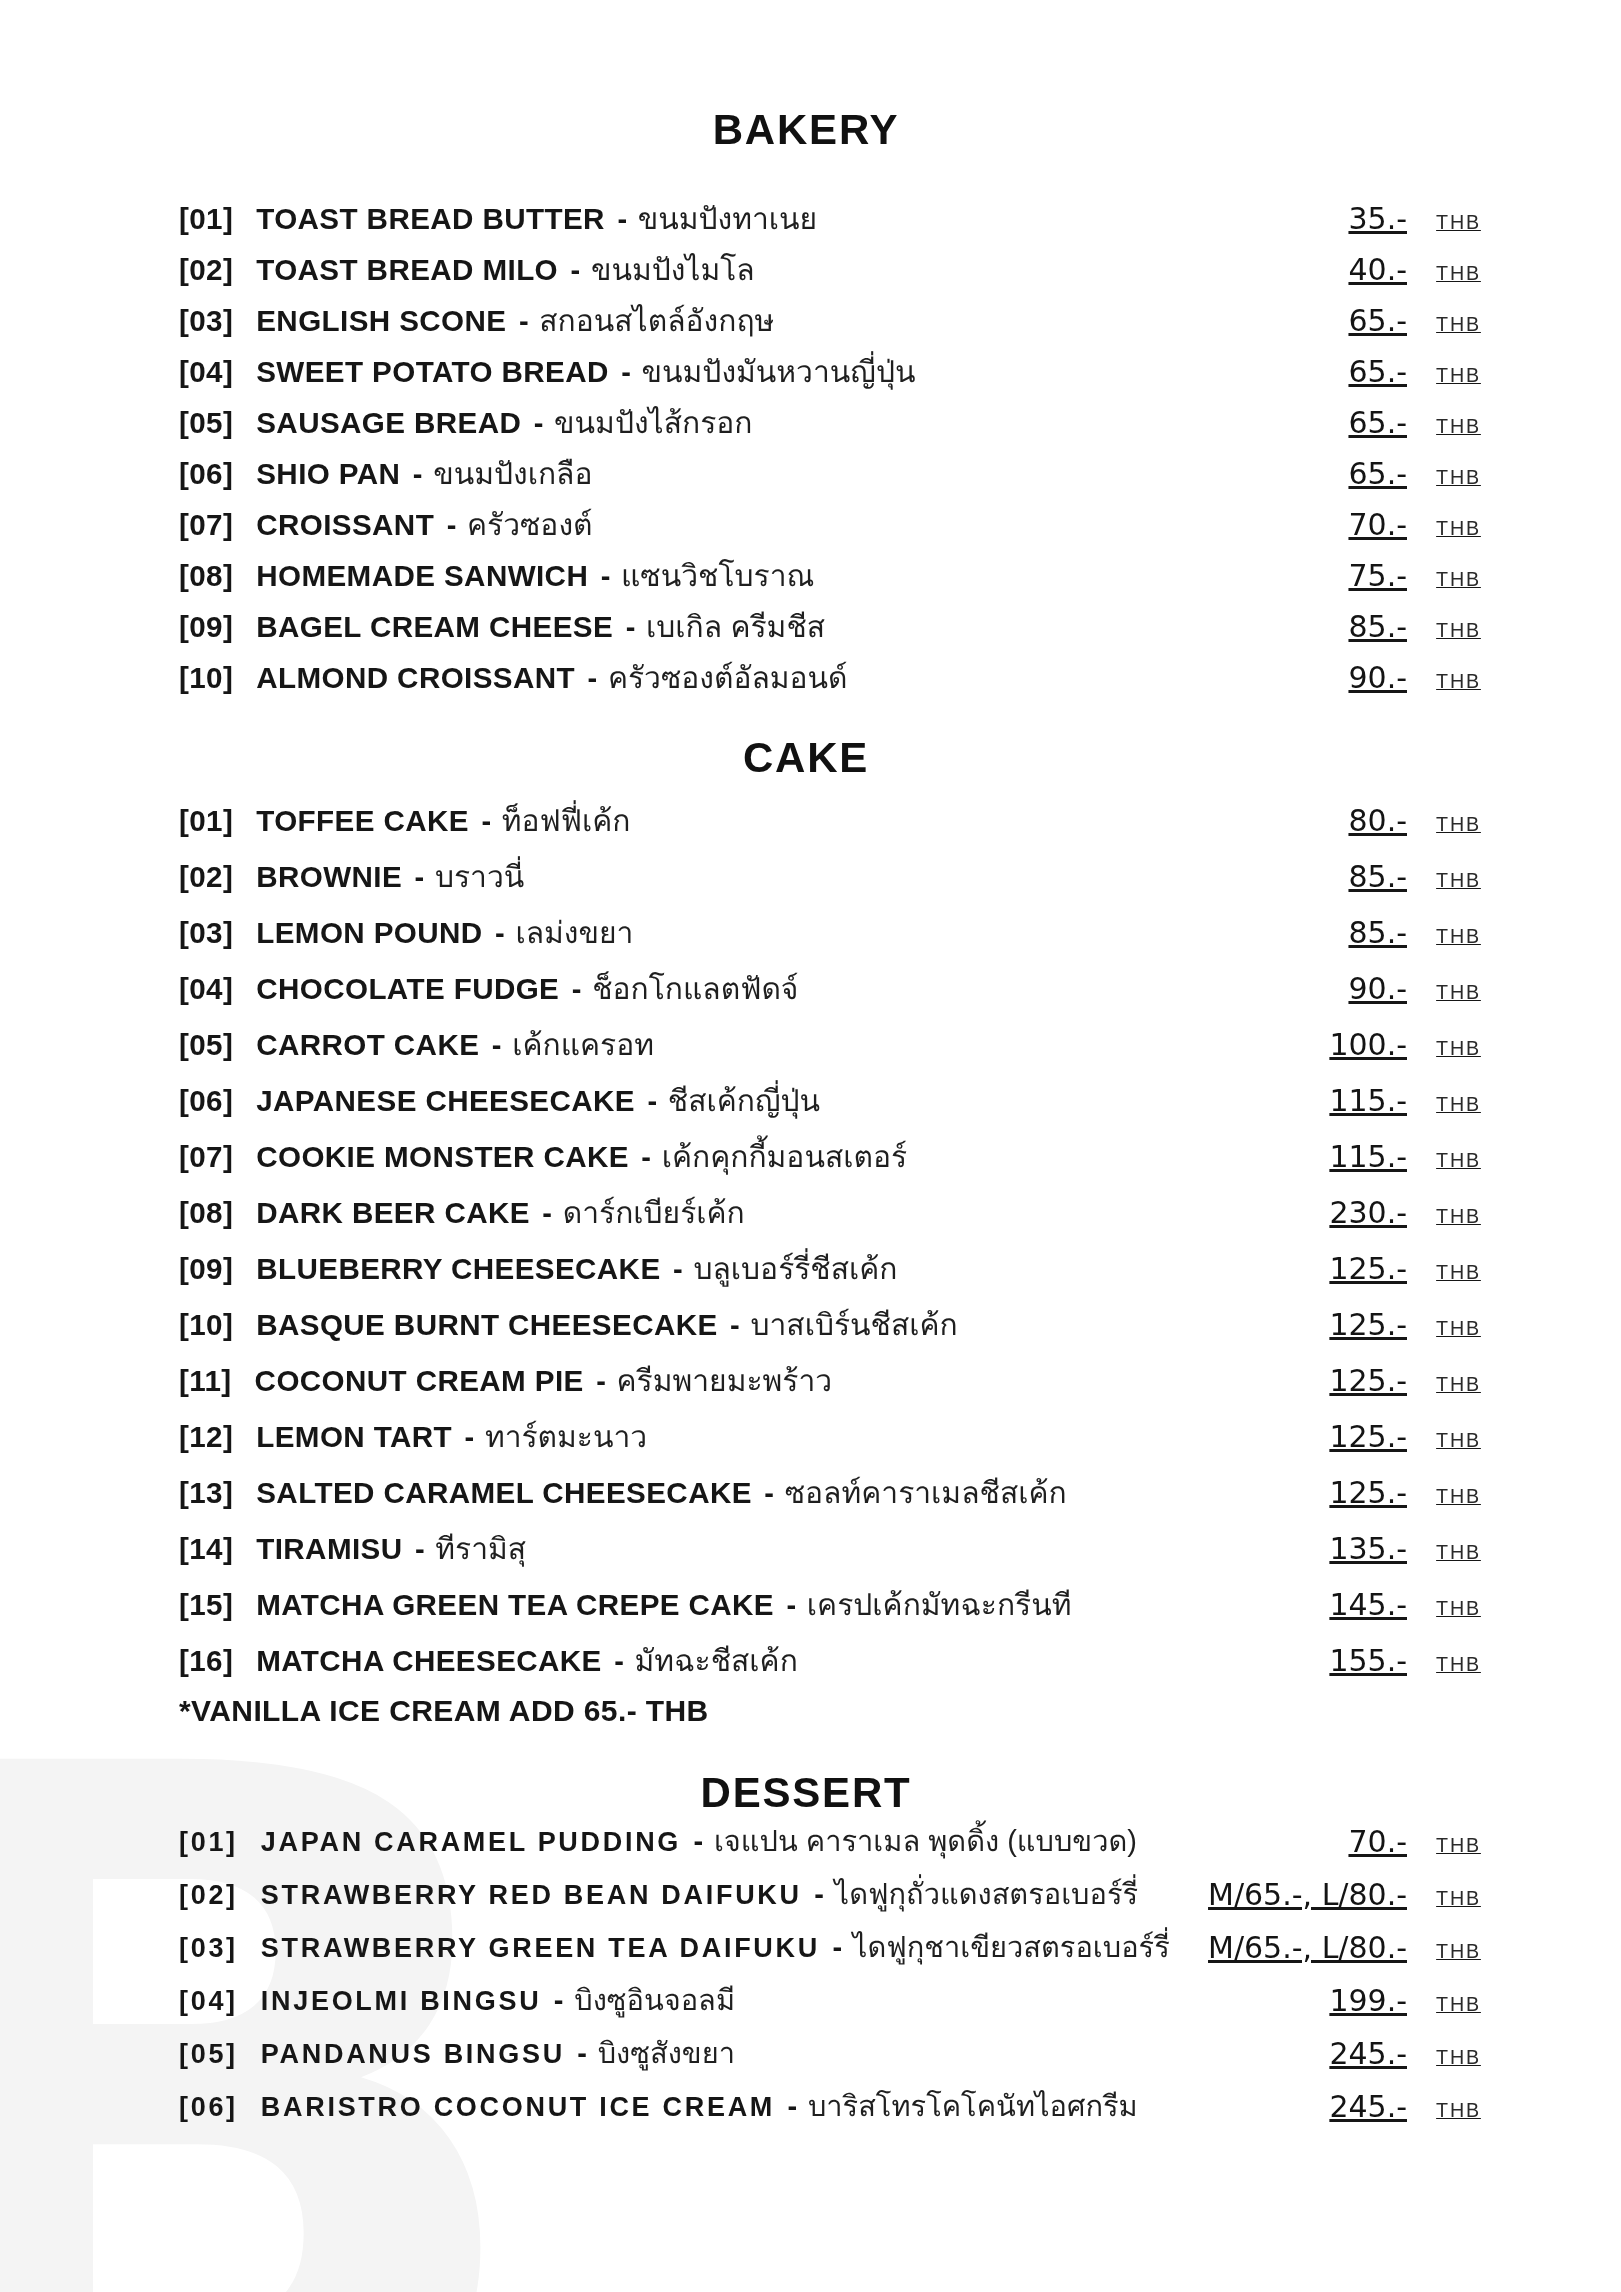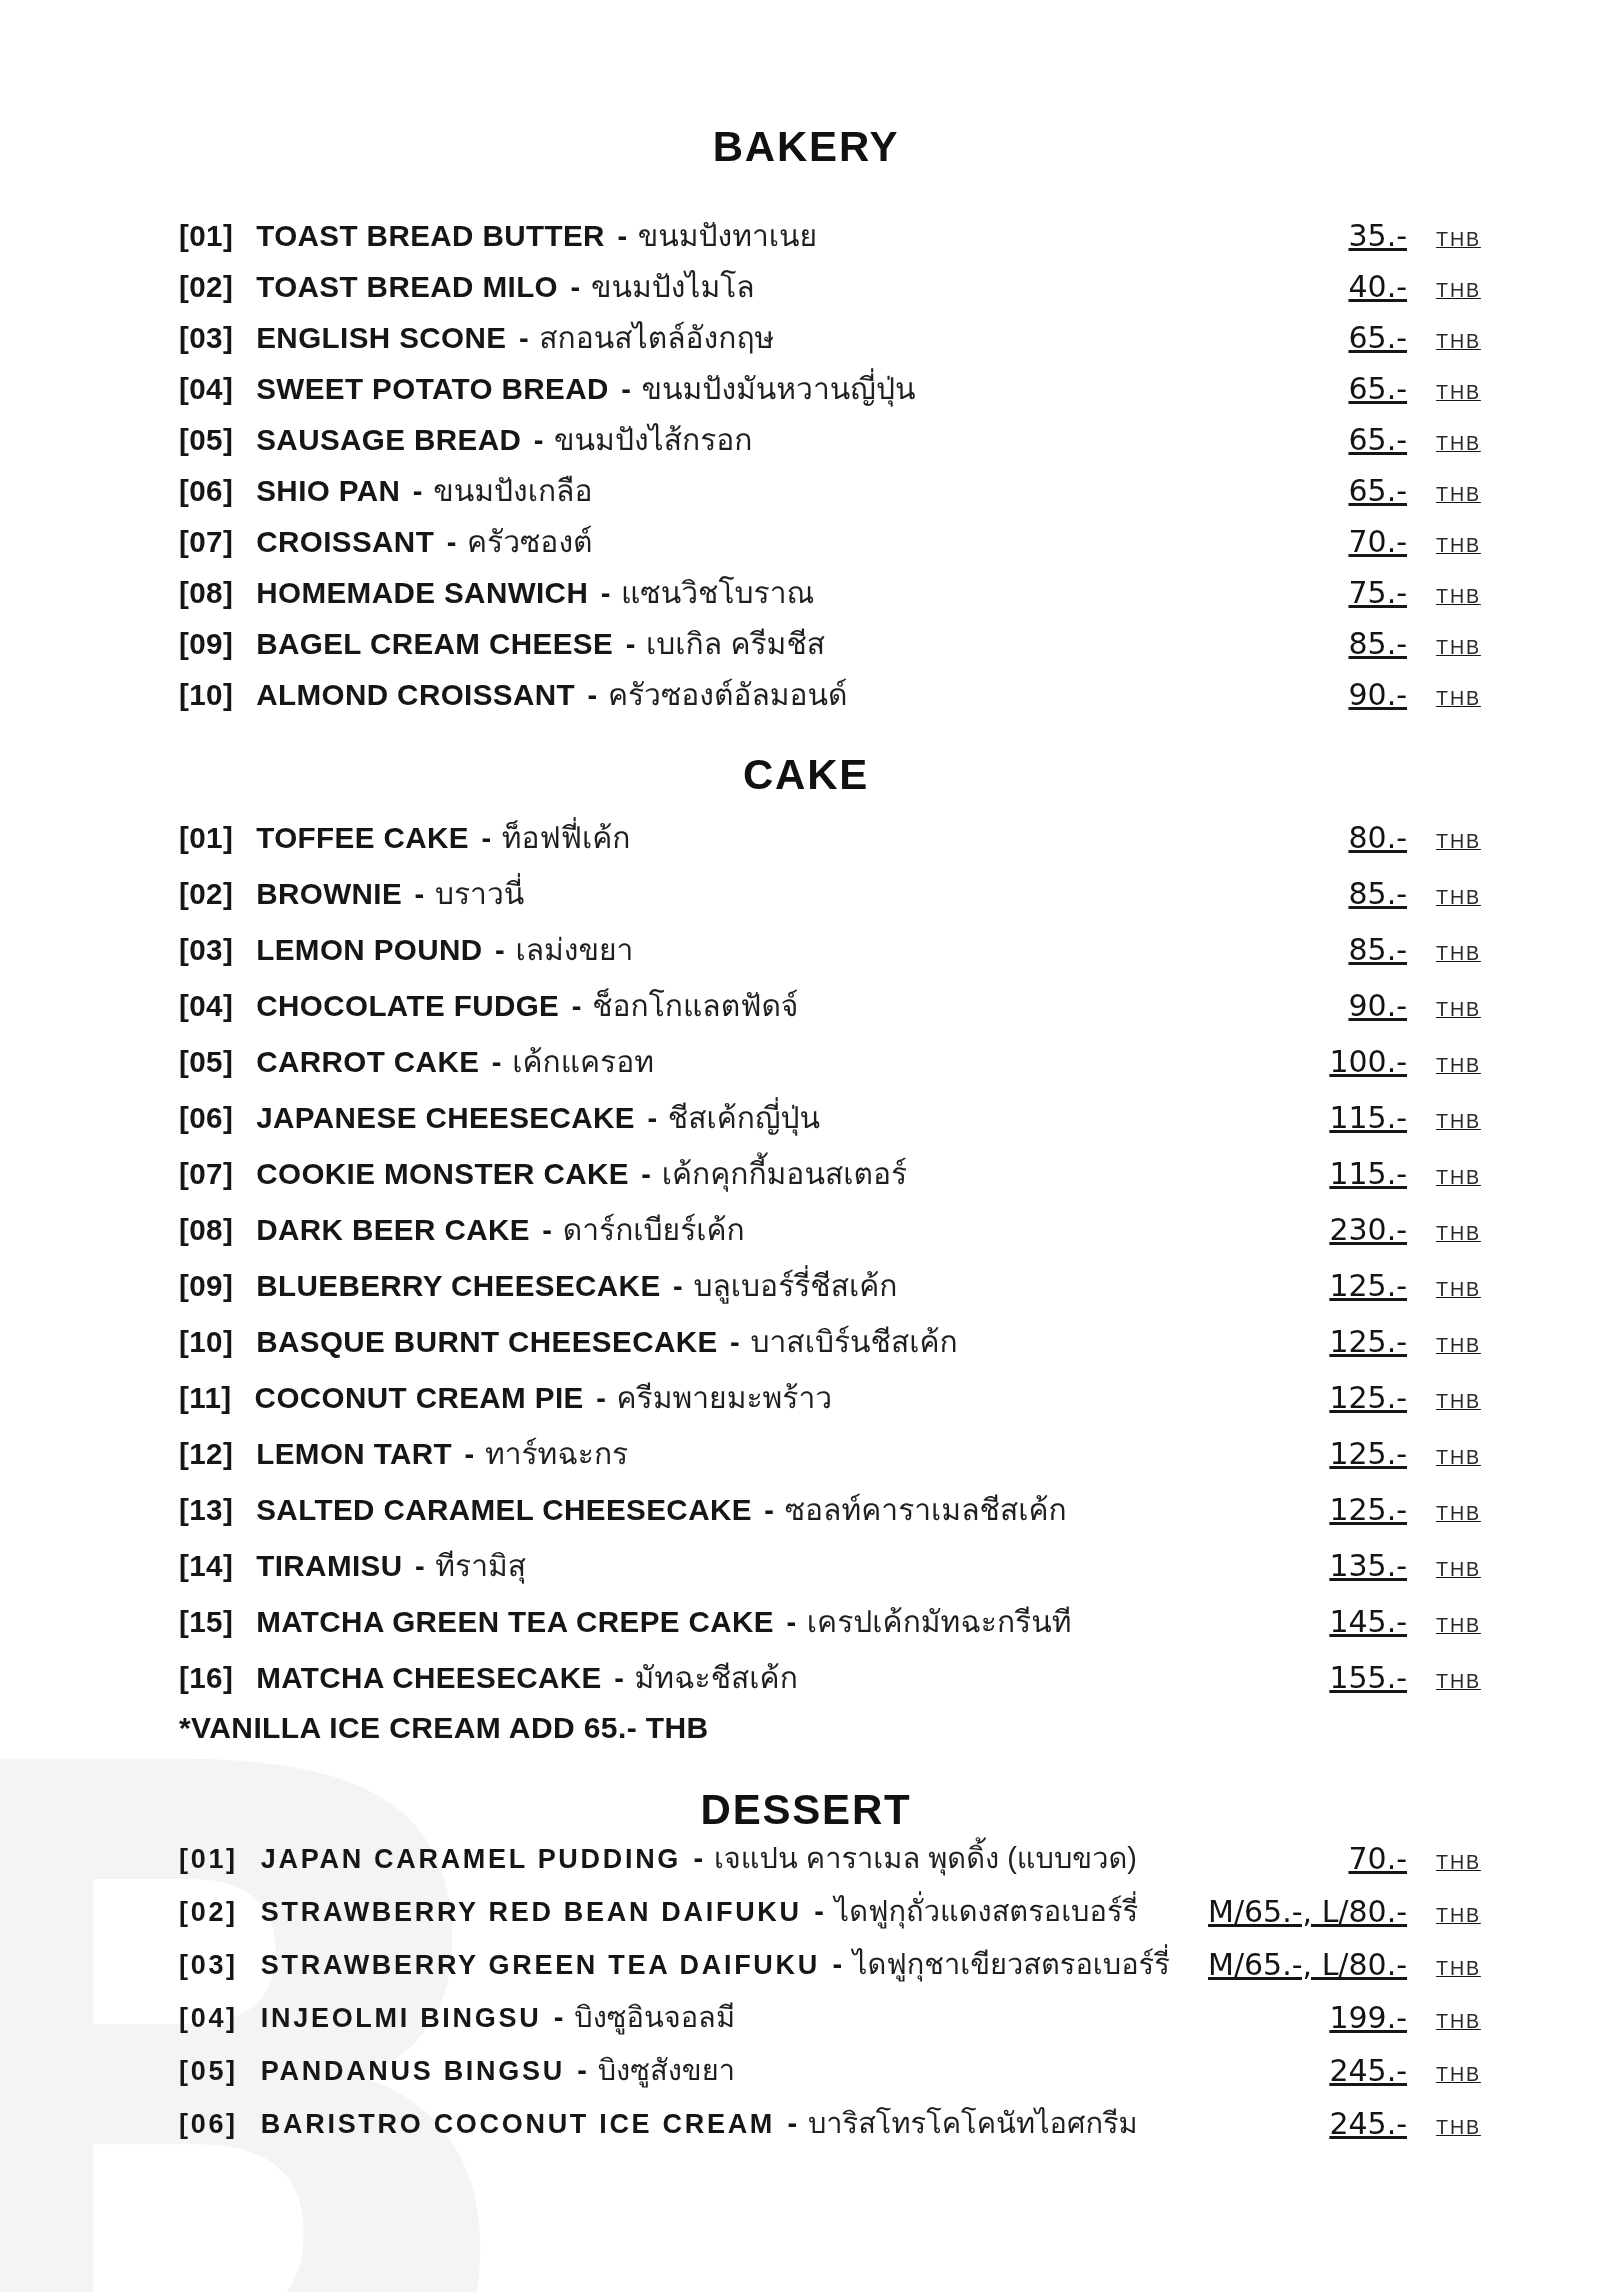--- a/index.html
+++ b/index.html
@@ -17,21 +17,21 @@
     font-family:"DejaVu Sans", sans-serif;
     font-weight:700;
     font-size:940px;
     line-height:1;
     color:#f4f4f4;
     user-select:none;
     z-index:0;
   }
   .menu {
     position:absolute;
-    left:179px; right:134px; top:124px;
+    left:179px; right:134px; top:107px;
     z-index:1;
   }
   .section-title {
     position:relative; left:-27px;
     margin:0;
     text-align:center;
     font-size:42px;
     font-weight:700;
     letter-spacing:1.8px;
     line-height:45px;
@@ -366,21 +366,21 @@
             <div class="item-price">
               <span class="price-num">125.-</span>
               <span class="price-cur">THB</span>
             </div>
           </div>
           <div class="menu-row">
             <div class="item-label">
               <span class="item-num">[12]</span>
               <span class="item-name">LEMON TART</span>
               <span class="item-dash">-</span>
-              <span class="item-thai">ทาร์ทฉะกร</span>
+              <span class="item-thai">ทาร์ตมะนาว</span>
             </div>
             <div class="item-price">
               <span class="price-num">125.-</span>
               <span class="price-cur">THB</span>
             </div>
           </div>
           <div class="menu-row">
             <div class="item-label">
               <span class="item-num">[13]</span>
               <span class="item-name">SALTED CARAMEL CHEESECAKE</span>

